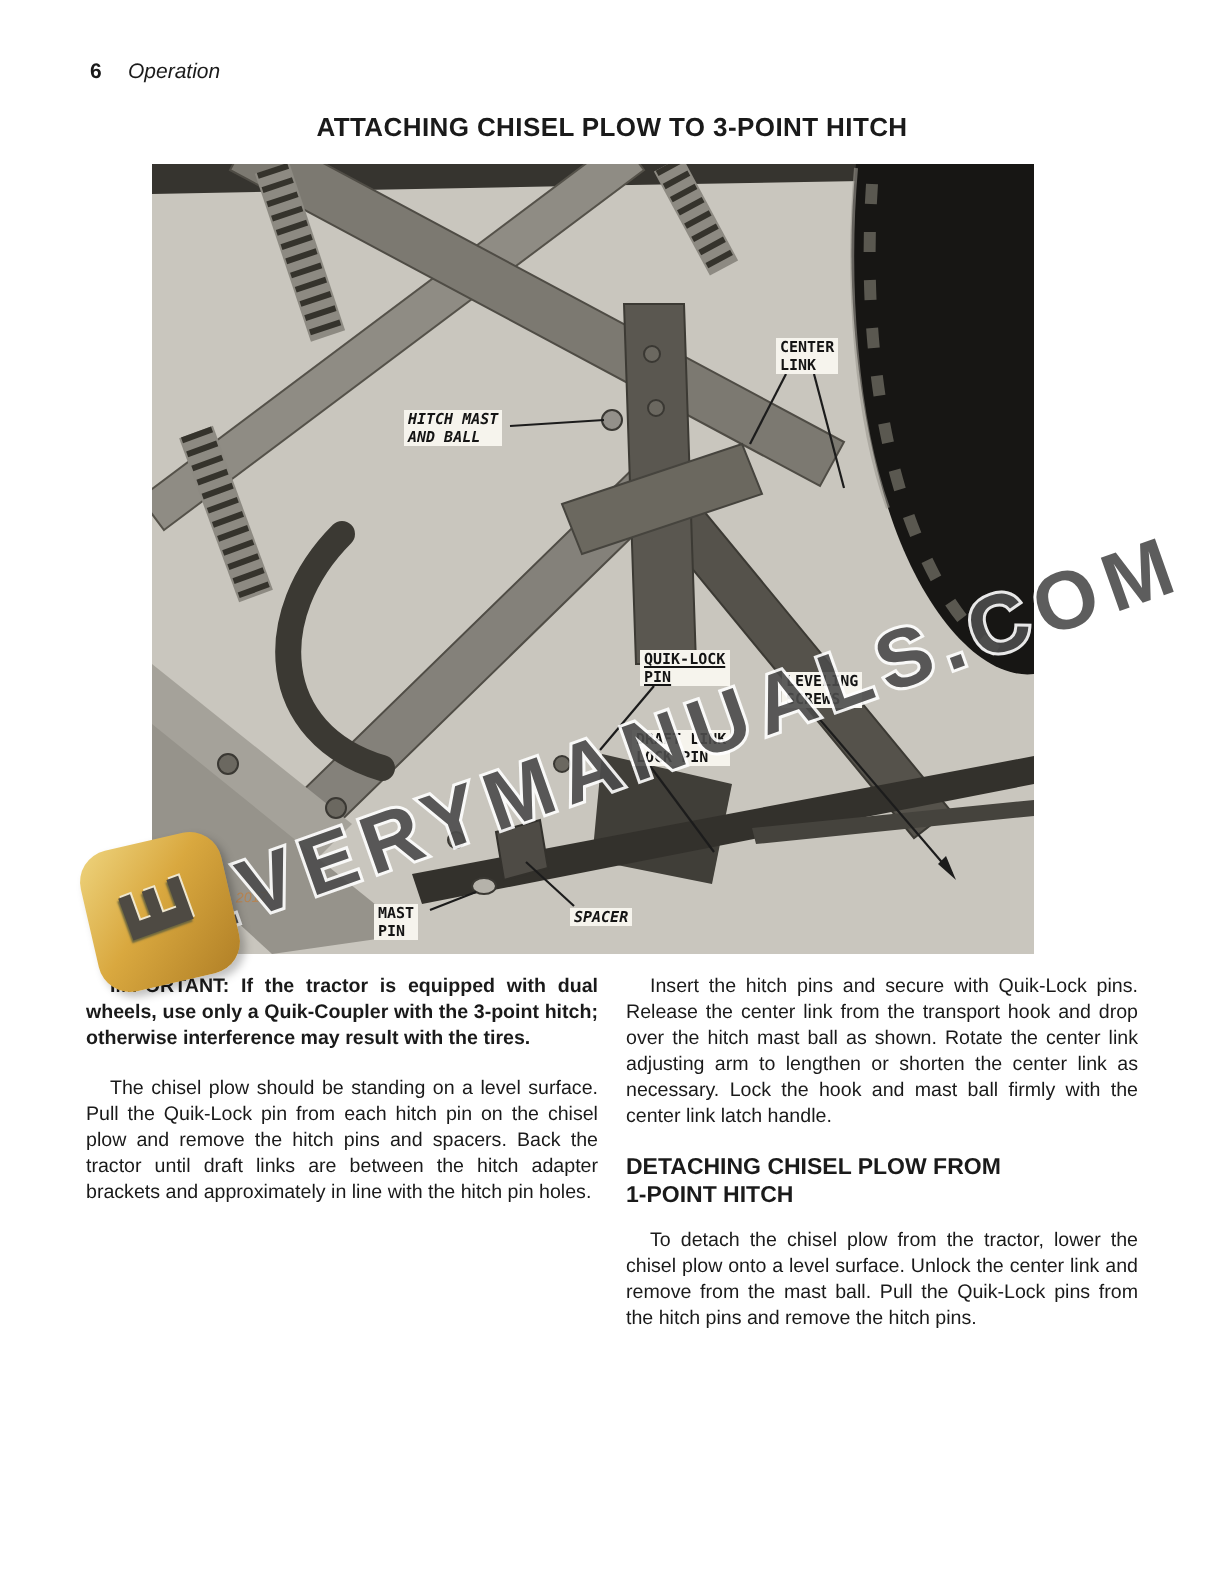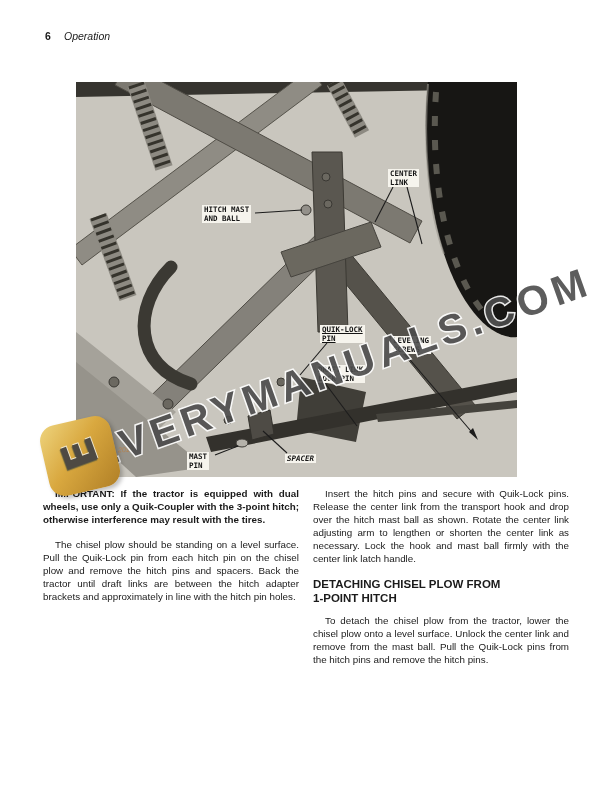--- a/index.html
+++ b/index.html
@@ -16,21 +16,21 @@
   .photo{position:absolute;left:76px;top:82px;width:441px;height:307px;background:#c9c6be;}
   .photo svg{position:absolute;left:0;top:0;}
   .machinery{z-index:1;}
   .callout-lines{z-index:2;}
   .callout{
     position:absolute;z-index:3;background:#f6f4ed;color:#141414;
     font-family:"DejaVu Sans Mono",monospace;font-size:7.5px;line-height:9px;
     font-weight:bold;white-space:pre-line;padding:0 2px;letter-spacing:0;
   }
   .co-center-link{left:312px;top:87px;}
-  .co-hitch-mast{left:126px;top:123px;}
+  .co-hitch-mast{left:126px;top:123px;font-style:italic;}
   .co-quik-lock{left:244px;top:243px;text-decoration:underline;}
   .co-leveling{left:315px;top:254px;}
   .co-draft-link{left:240px;top:283px;}
   .co-hitch-pin{left:111px;top:370px;}
   .co-spacer{left:209px;top:372px;font-style:italic;}
   
   .watermark-svg{position:absolute;left:0;top:0;z-index:5;pointer-events:none;}
   .watermark-text{
     font-family:"Liberation Sans",sans-serif;font-weight:bold;font-size:41px;
     letter-spacing:5px;fill:#4c4c4c;stroke:#ffffff;stroke-width:3px;
@@ -62,20 +62,21 @@
     margin:11px 0 9px 0;}
 </style>
 </head>
 <body>
 
 <div class="page">
 
   <span class="page-num">6</span>
   <span class="section-title">Operation</span>
 
+  <div class="doc-title">ATTACHING CHISEL PLOW TO 3-POINT HITCH</div>
 
   <div class="photo">
     <svg class="machinery" width="441" height="395" viewBox="0 0 441 395">
       <rect x="0" y="0" width="441" height="395" fill="#c9c6be"></rect>
 
       <polygon points="0,0 441,0 441,7 210,11 0,15" fill="#36342f"></polygon>
 
       <g>
         <path d="M 352,0 L 441,0 L 441,255 C 415,258 385,225 368,172 C 352,122 346,55 352,0 Z" fill="#171614"></path>
         <path d="M 360,10 C 356,70 362,130 378,175 C 392,215 412,242 432,248" fill="none" stroke="#5a5850" stroke-width="6" stroke-dasharray="10 14"></path>

